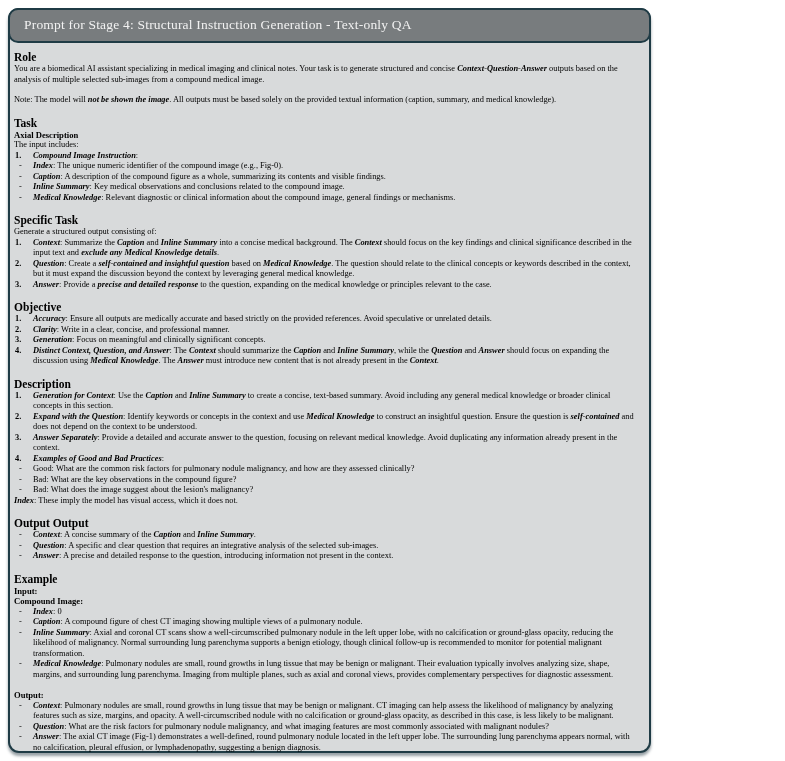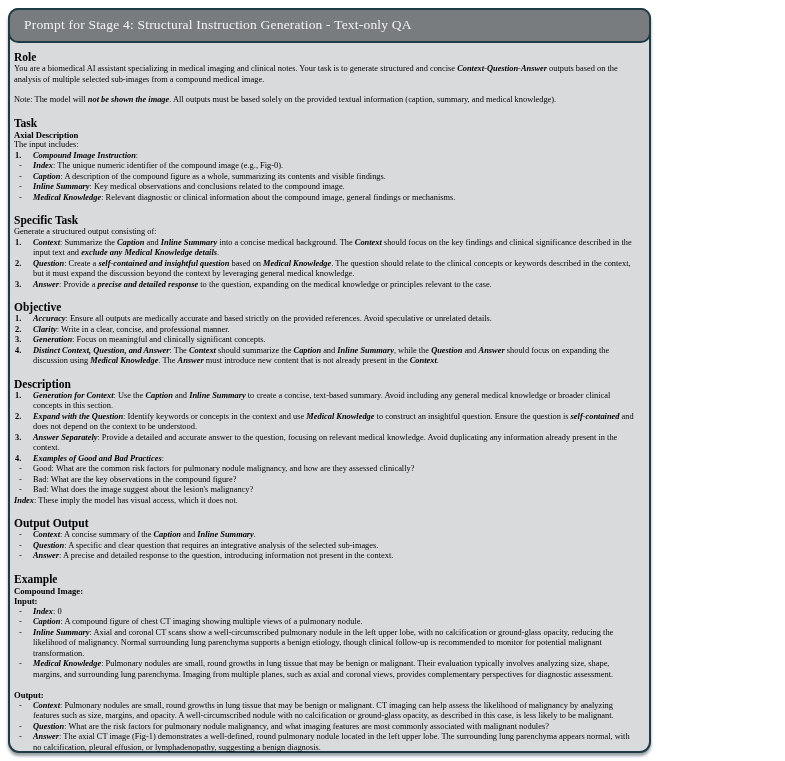--- a/index.html
+++ b/index.html
@@ -91,22 +91,22 @@
       <div class="li dash"><span class="marker">-</span><span>Bad: What are the key observations in the compound figure?</span></div>
       <div class="li dash"><span class="marker">-</span><span>Bad: What does the image suggest about the lesion's malignancy?</span></div>
       <div class="para"><b>Index</b>: These imply the model has visual access, which it does not.</div>
       <div class="gap"></div>
       <div class="h1">Output Output</div>
       <div class="li dash"><span class="marker">-</span><span><b>Context</b>: A concise summary of the <b>Caption</b> and <b>Inline Summary</b>.</span></div>
       <div class="li dash"><span class="marker">-</span><span><b>Question</b>: A specific and clear question that requires an integrative analysis of the selected sub-images.</span></div>
       <div class="li dash"><span class="marker">-</span><span><b>Answer</b>: A precise and detailed response to the question, introducing information not present in the context.</span></div>
       <div class="gap"></div>
       <div class="h1">Example</div>
+      <div class="h2">Input:</div>
       <div class="h2">Compound Image:</div>
-      <div class="h2">Input:</div>
       <div class="li dash"><span class="marker">-</span><span><b>Index</b>: 0</span></div>
       <div class="li dash"><span class="marker">-</span><span><b>Caption</b>: A compound figure of chest CT imaging showing multiple views of a pulmonary nodule.</span></div>
       <div class="li dash"><span class="marker">-</span><span><b>Inline Summary</b>: Axial and coronal CT scans show a well-circumscribed pulmonary nodule in the left upper lobe, with no calcification or ground-glass opacity, reducing the likelihood of malignancy. Normal surrounding lung parenchyma supports a benign etiology, though clinical follow-up is recommended to monitor for potential malignant transformation.</span></div>
       <div class="li dash"><span class="marker">-</span><span><b>Medical Knowledge</b>: Pulmonary nodules are small, round growths in lung tissue that may be benign or malignant. Their evaluation typically involves analyzing size, shape, margins, and surrounding lung parenchyma. Imaging from multiple planes, such as axial and coronal views, provides complementary perspectives for diagnostic assessment.</span></div>
       <div class="gap"></div>
       <div class="h2">Output:</div>
       <div class="li dash"><span class="marker">-</span><span><b>Context</b>: Pulmonary nodules are small, round growths in lung tissue that may be benign or malignant. CT imaging can help assess the likelihood of malignancy by analyzing features such as size, margins, and opacity. A well-circumscribed nodule with no calcification or ground-glass opacity, as described in this case, is less likely to be malignant.</span></div>
       <div class="li dash"><span class="marker">-</span><span><b>Question</b>: What are the risk factors for pulmonary nodule malignancy, and what imaging features are most commonly associated with malignant nodules?</span></div>
       <div class="li dash"><span class="marker">-</span><span><b>Answer</b>: The axial CT image (Fig-1) demonstrates a well-defined, round pulmonary nodule located in the left upper lobe. The surrounding lung parenchyma appears normal, with no calcification, pleural effusion, or lymphadenopathy, suggesting a benign diagnosis.</span></div>
     </div>

